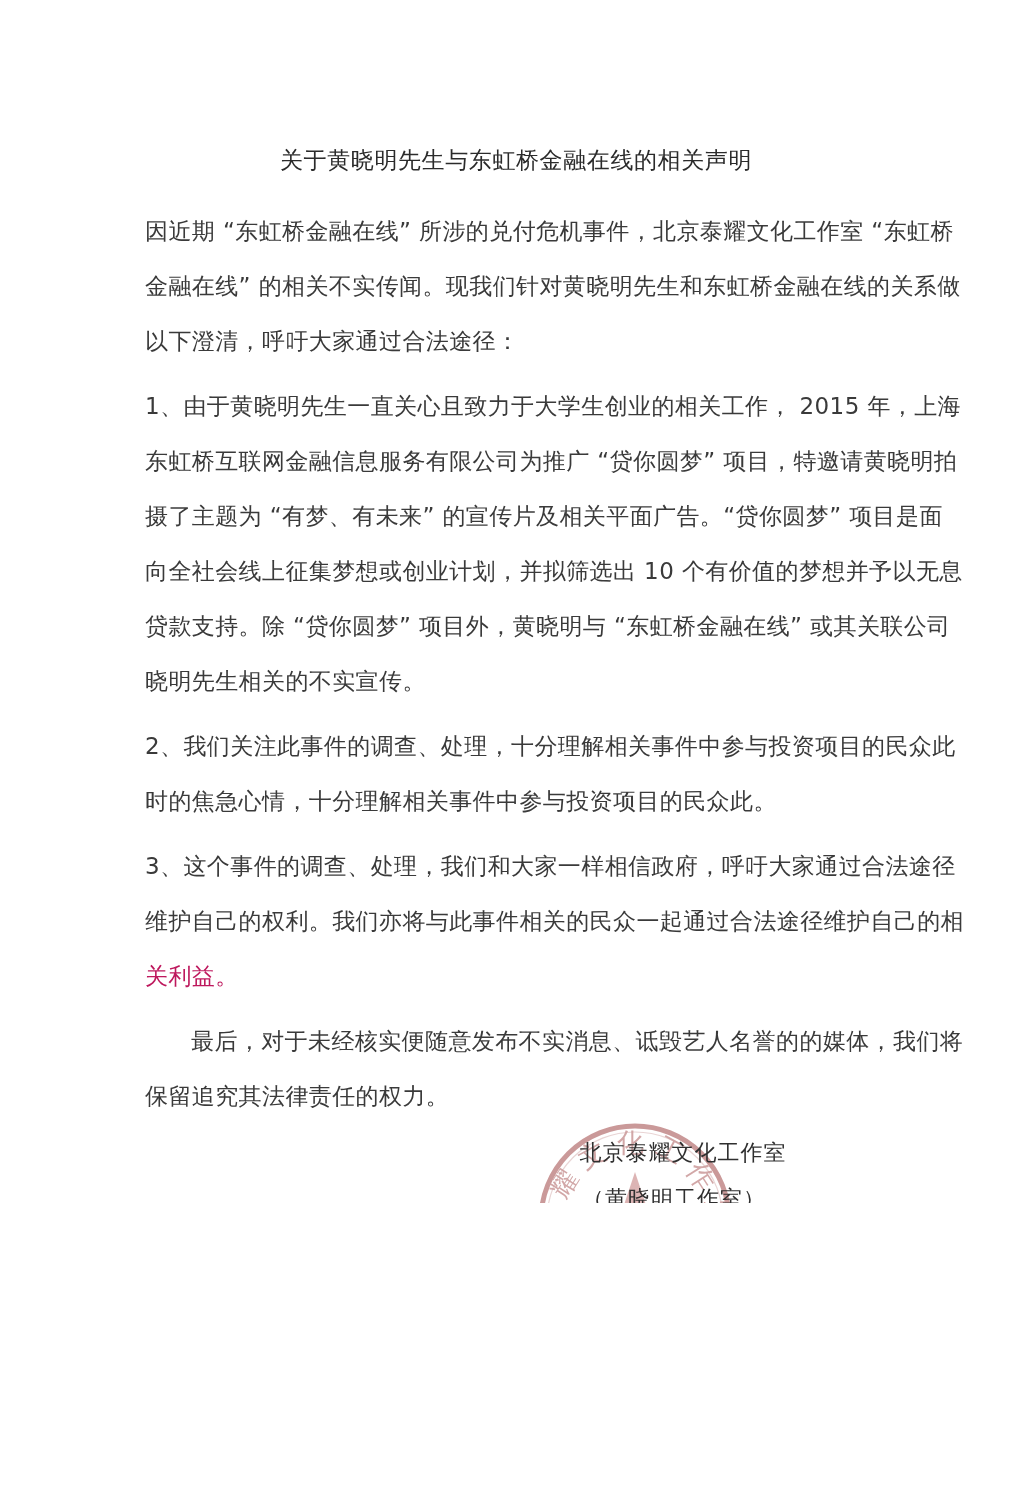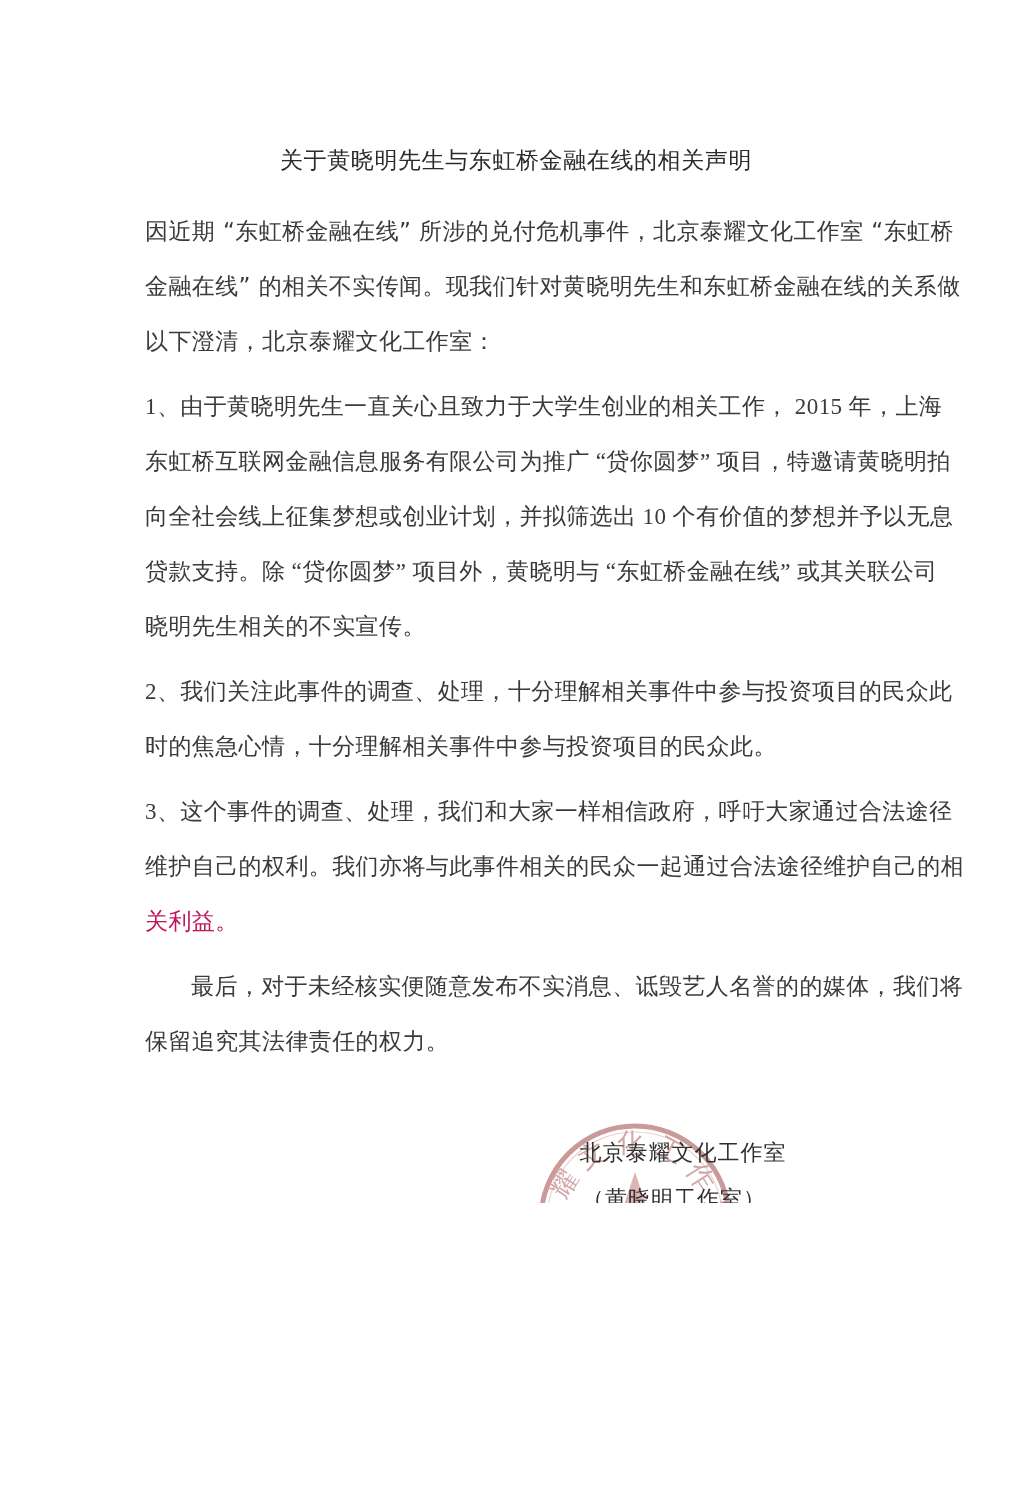--- a/index.html
+++ b/index.html
@@ -52,21 +52,20 @@
   .line.faded {
     color: #be185d;
   }
 
   .line.indent {
     text-indent: 46px;
   }
 
   .para.gap {
     margin-top: 10px;
-    font-family: Liberation Serif, serif;
   }
 
   
   #signature {
     position: absolute;
     left: 500px;
     top: 1130px;
     width: 330px;
     text-align: center;
   }
@@ -150,26 +149,27 @@
 
 <div id="page">
 
   <div id="doc">
 
     <div class="doc-title">关于黄晓明先生与东虹桥金融在线的相关声明</div>
 
     <div class="para">
       <div class="line">因近期 “东虹桥金融在线” 所涉的兑付危机事件，北京泰耀文化工作室 “东虹桥</div>
       <div class="line">金融在线” 的相关不实传闻。现我们针对黄晓明先生和东虹桥金融在线的关系做</div>
-      <div class="line">以下澄清，北京泰耀文化工作室：</div>
+      <div class="line">以下澄清，呼吁大家通过合法途径：</div>
     </div>
 
     <div class="para gap">
       <div class="line">1、由于黄晓明先生一直关心且致力于大学生创业的相关工作， 2015 年，上海</div>
       <div class="line">东虹桥互联网金融信息服务有限公司为推广 “贷你圆梦” 项目，特邀请黄晓明拍</div>
+      <div class="line">摄了主题为 “有梦、有未来” 的宣传片及相关平面广告。“贷你圆梦” 项目是面</div>
       <div class="line">向全社会线上征集梦想或创业计划，并拟筛选出 10 个有价值的梦想并予以无息</div>
       <div class="line">贷款支持。除 “贷你圆梦” 项目外，黄晓明与 “东虹桥金融在线” 或其关联公司</div>
       <div class="line">晓明先生相关的不实宣传。</div>
     </div>
 
     <div class="para gap">
       <div class="line">2、我们关注此事件的调查、处理，十分理解相关事件中参与投资项目的民众此</div>
       <div class="line">时的焦急心情，十分理解相关事件中参与投资项目的民众此。</div>
     </div>
 

